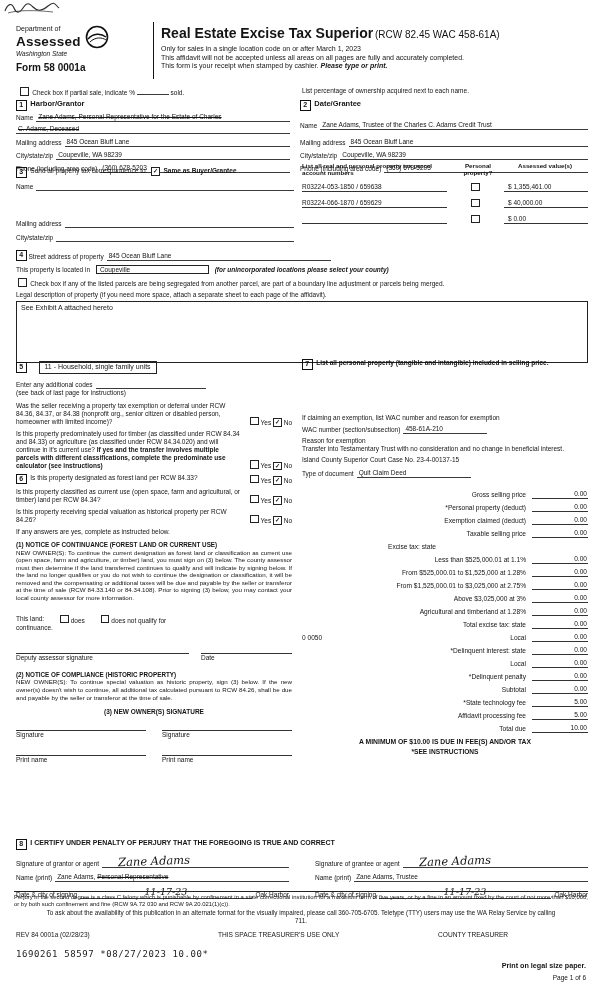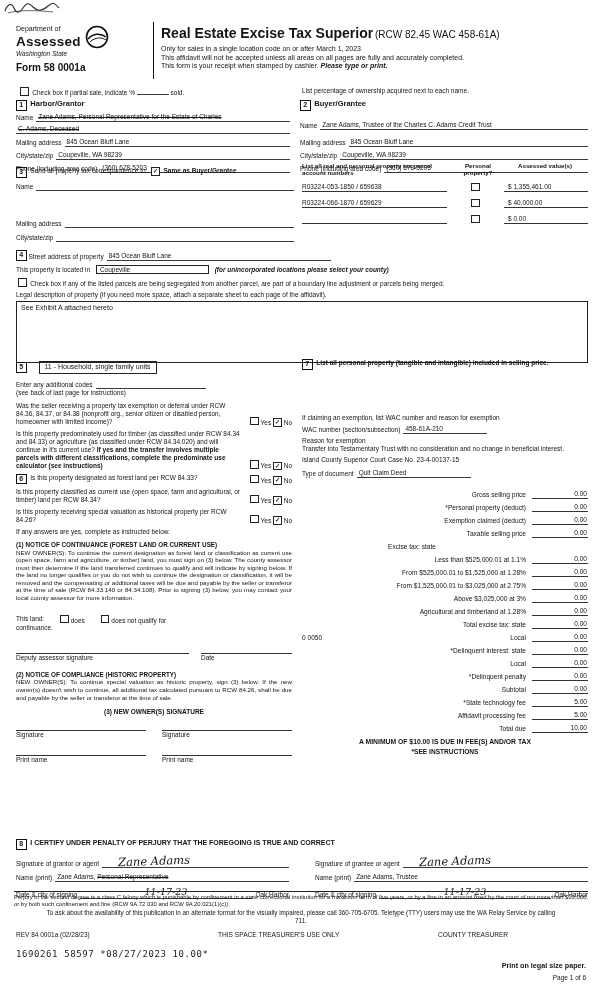--- a/index.html
+++ b/index.html
@@ -103,21 +103,21 @@
     </div>
     <div class="row" style="margin-top:4px">
       <span class="lbl">Phone (including area code)</span>
       <span class="fill"><span>(360) 678-5203</span></span>
     </div>
   </div>
 
   <div class="abs" style="left:300px;top:99px;width:288px">
     <div>
       <span class="secnum">2</span>
-      <span class="b" style="font-size:7.5px">Buyer/Grantee</span>
+      <span class="b" style="font-size:7.5px">Date/Grantee</span>
     </div>
     <div class="row" style="margin-top:10px">
       <span class="lbl">Name</span>
       <span class="fill"><span>Zane Adams, Trustee of the Charles C. Adams Credit Trust</span></span>
     </div>
     <div class="row" style="margin-top:8px">
       <span class="lbl">Mailing address</span>
       <span class="fill"><span>845 Ocean Bluff Lane</span></span>
     </div>
     <div class="row" style="margin-top:4px">

